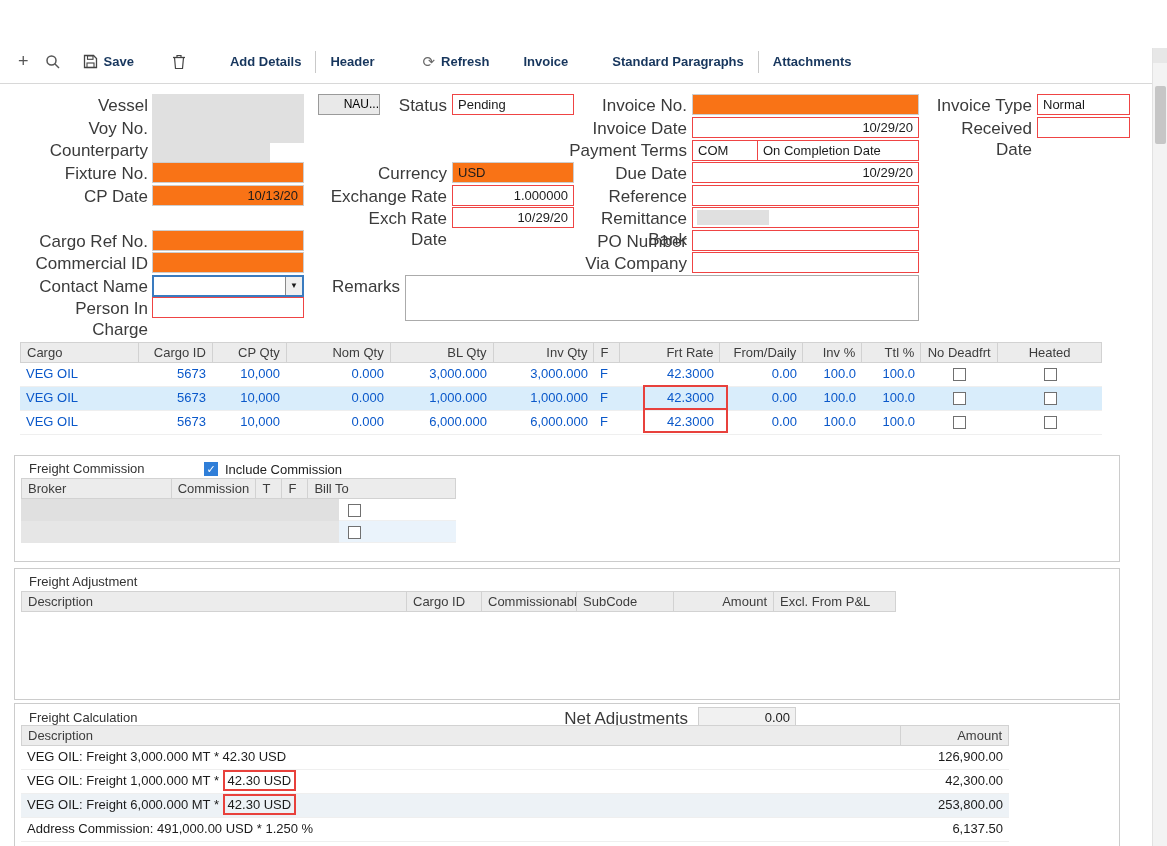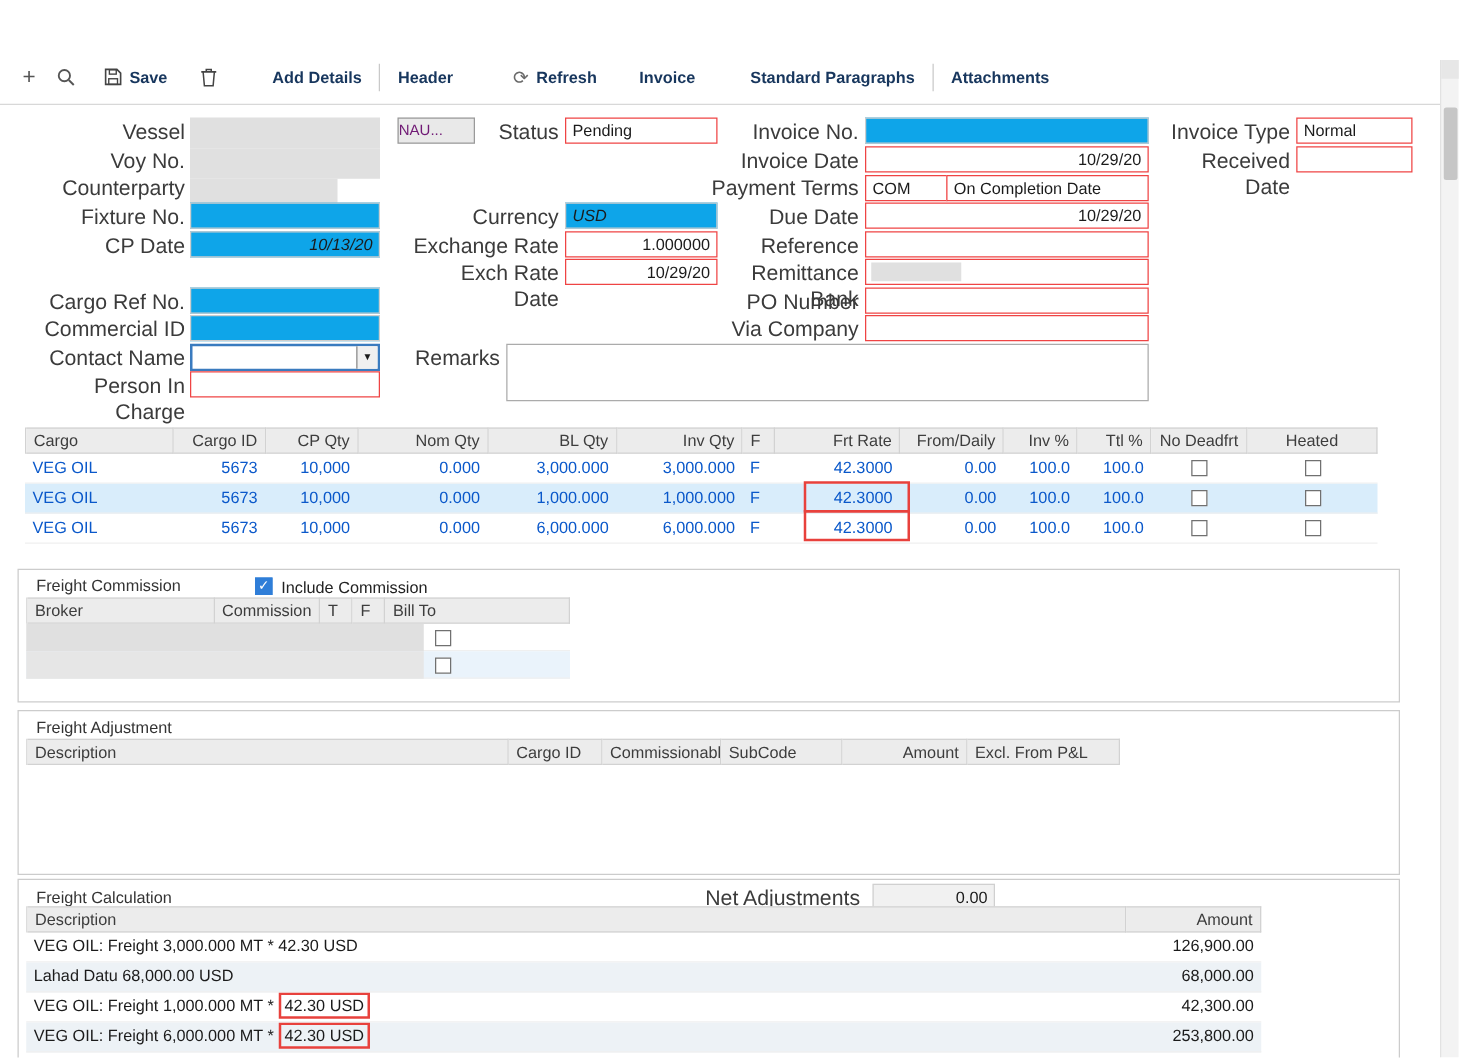--- a/index.html
+++ b/index.html
@@ -26,29 +26,29 @@
   .tb-svg{display:block;}
 
   
   .label{position:absolute;font-size:17px;color:#3b3b3b;line-height:21px;text-align:right;}
   .lab-l{left:20px;width:128px;}
   .lab-m{left:330px;width:117px;}
   .lab-r{left:560px;width:127px;}
   .lab-fr{left:930px;width:102px;}
   .field{position:absolute;height:21px;border:1px solid #ef4444;background:#fff;font-size:13px;
          line-height:19px;padding:0 5px;color:#1b1b1b;overflow:hidden;white-space:nowrap;}
-  .gray{background:#0ea5e9;border-color:#cdcdcd;font-style:italic;}
+  .gray{background:#f97316;border-color:#cdcdcd;}
   .right{text-align:right;}
   .blob{position:absolute;background:#e0e0e0;}
   .combo{position:absolute;height:22px;border:2px solid #3a7bbf;background:#fff;display:flex;}
   .combo-val{flex:1;}
   .combo-arrow{width:17px;background:#f0f0f0;border-left:1px solid #8a8a8a;color:#1a1a1a;
                font-size:8px;line-height:18px;text-align:center;cursor:pointer;}
   .btn{position:absolute;height:21px;background:#e9e9e9;border:1px solid #9a9a9a;font-size:12px;
-       line-height:19px;text-align:left;color:#701a75;cursor:pointer;}
+       line-height:19px;text-align:right;color:#000000;cursor:pointer;}
   .ta{position:absolute;border:1px solid #ababab;background:#fff;}
 
   
   .grid{position:absolute;font-size:13px;}
   .grow{display:flex;}
   .hrow{border-left:1px solid #d2d2d2;}
   .hrow .gc{background:#ececec;color:#3d3d3d;border-right:1px solid #d2d2d2;
             border-top:1px solid #d2d2d2;border-bottom:1px solid #d2d2d2;height:21px;line-height:19px;}
   .gc{padding:0 6px;white-space:nowrap;overflow:hidden;}
   .drow{border-bottom:1px solid #efefef;}
@@ -91,21 +91,21 @@
   <div class="toolbar">
     <span class="tb-item" style="margin-right:16px">
       <span class="tb-glyph">+</span>
     </span>
     <span class="tb-item" style="margin-right:22px">
       <svg class="tb-svg" width="16" height="16" viewBox="0 0 16 16">
           <circle cx="6.5" cy="6.5" r="4.5" fill="none" stroke="#555" stroke-width="1.5"></circle>
           <line x1="10" y1="10" x2="14" y2="14" stroke="#555" stroke-width="1.5"></line>
         </svg>
     </span>
-    <span class="tb-item" style="margin-right:26px">
+    <span class="tb-item" style="margin-right:38px">
       <svg class="tb-svg" width="15" height="15" viewBox="0 0 15 15">
           <path d="M1.5 1.5h9l3 3v9h-12z" fill="none" stroke="#444" stroke-width="1.3"></path>
           <rect x="4" y="9" width="7" height="4.5" fill="none" stroke="#444" stroke-width="1.1"></rect>
           <rect x="4.5" y="1.8" width="5.5" height="3.5" fill="none" stroke="#444" stroke-width="1.1"></rect>
         </svg>
       <span>Save</span>
     </span>
     <span class="tb-item" style="margin-right:44px">
       <svg class="tb-svg" width="14" height="16" viewBox="0 0 14 16">
           <line x1="1" y1="3.5" x2="13" y2="3.5" stroke="#444" stroke-width="1.3"></line>
@@ -308,24 +308,20 @@
     <div class="field right" style="left:683px;top:3px;width:98px;background:#f1f1f1;border-color:#d0d0d0">0.00</div>
     <div class="grid" style="left:6px;top:21px;width:988px">
       <div class="grow hrow">
         <div class="gc d0">Description</div>
         <div class="gc d1 ra">Amount</div>
       </div>
       <div class="grow drow">
         <div class="gc d0">VEG OIL: Freight 3,000.000 MT * 42.30 USD</div>
         <div class="gc d1 ra">126,900.00</div>
       </div>
-      <div class="grow drow" style="background:#edf2f6">
-        <div class="gc d0">Lahad Datu 68,000.00 USD</div>
-        <div class="gc d1 ra">68,000.00</div>
-      </div>
       <div class="grow drow">
         <div class="gc d0"><span>VEG OIL: Freight 1,000.000 MT * </span><span class="annot-inline">42.30 USD</span></div>
         <div class="gc d1 ra">42,300.00</div>
       </div>
       <div class="grow drow" style="background:#edf2f6">
         <div class="gc d0"><span>VEG OIL: Freight 6,000.000 MT * </span><span class="annot-inline">42.30 USD</span></div>
         <div class="gc d1 ra">253,800.00</div>
       </div>
       <div class="grow drow">
         <div class="gc d0">Address Commission: 491,000.00 USD * 1.250 %</div>

